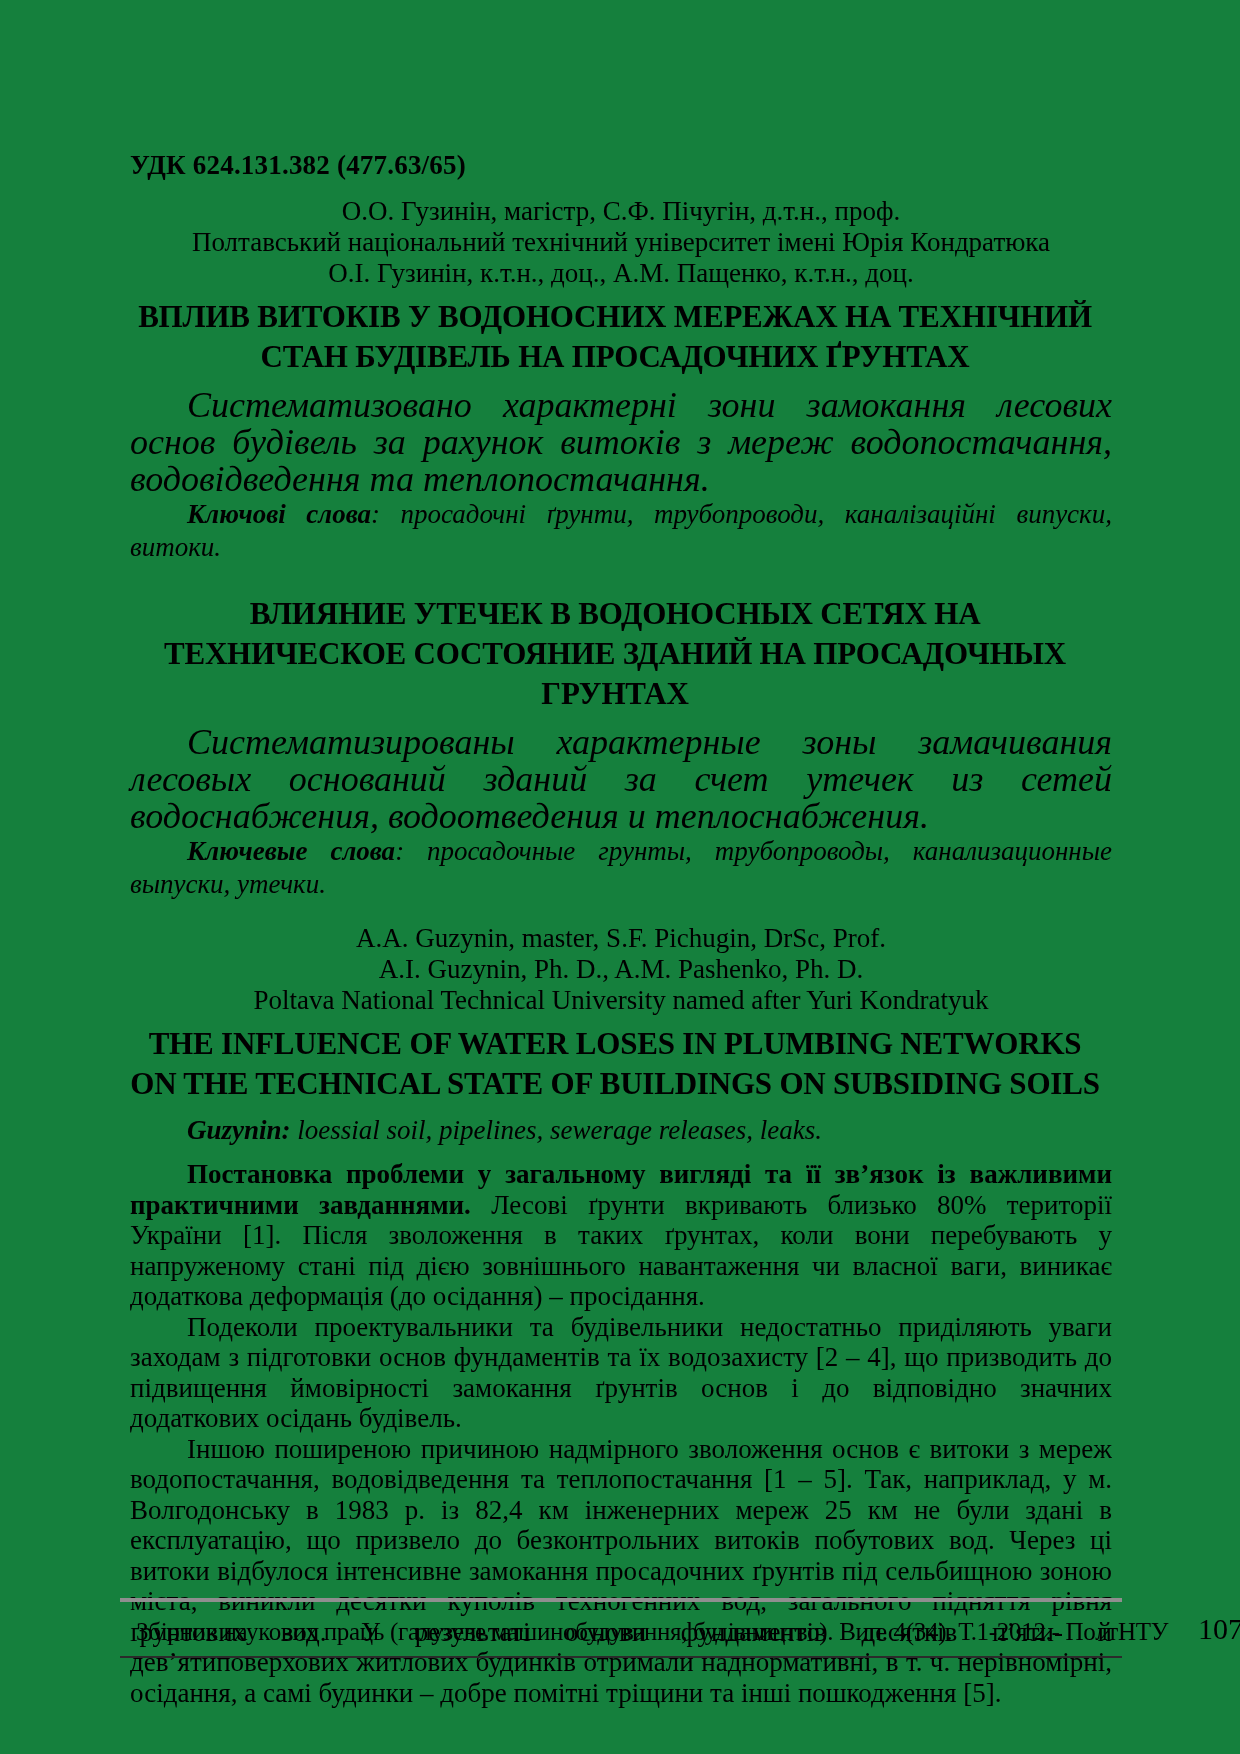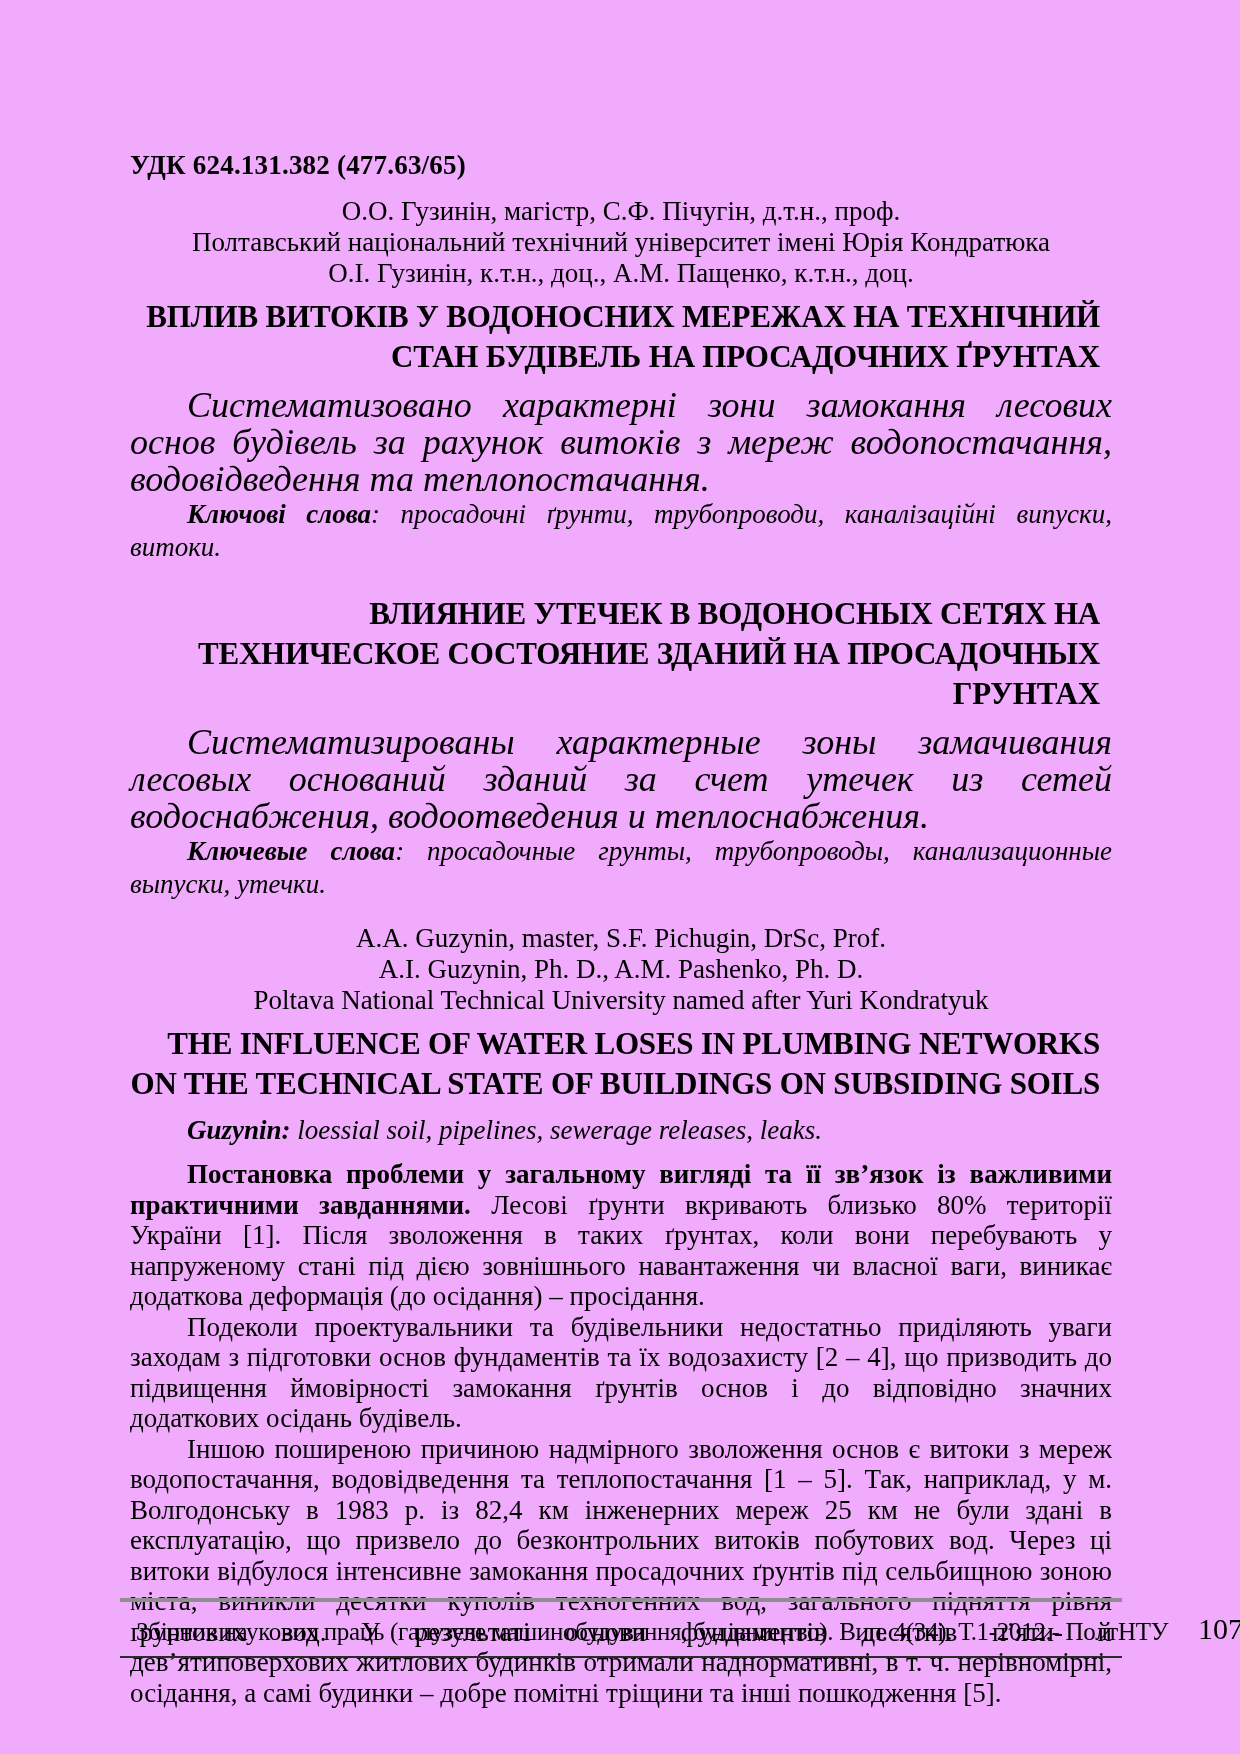--- a/index.html
+++ b/index.html
@@ -2,21 +2,21 @@
 <html><head>
 <meta charset="utf-8">
 <style>
   * { margin: 0; padding: 0; box-sizing: border-box; }
   html, body { background: #e9e9e9; }
   .page {
     position: relative;
     width: 1240px;
     height: 1754px;
     margin: 0 auto;
-    background: #f0abfc;
+    background: #15803d;
     color: #000000;
     font-family: "Liberation Serif", "DejaVu Serif", serif;
     overflow: hidden;
   }
   .content {
     padding: 150px 128px 0 130px;
   }
   .udc {
     font-size: 27px;
     font-weight: bold;
@@ -24,21 +24,21 @@
     margin-bottom: 16px;
     letter-spacing: 0.2px;
   }
   .authors {
     text-align: center;
     font-size: 27px;
     line-height: 31px;
     margin-bottom: 8px;
   }
   .title {
-    text-align: right;
+    text-align: center;
     font-weight: bold;
     font-size: 31px;
     line-height: 40px;
     margin: 8px 12px 10px 0;
     letter-spacing: -0.2px;
   }
   .abstract {
     font-style: italic;
     text-align: justify;
     text-indent: 57px;

